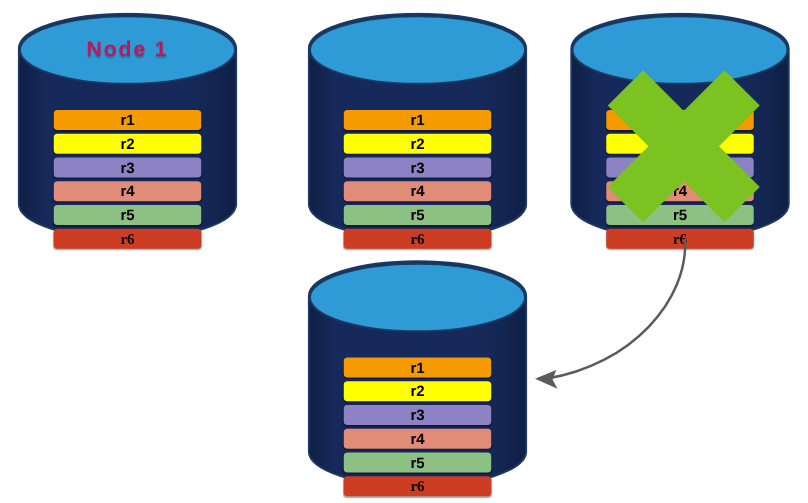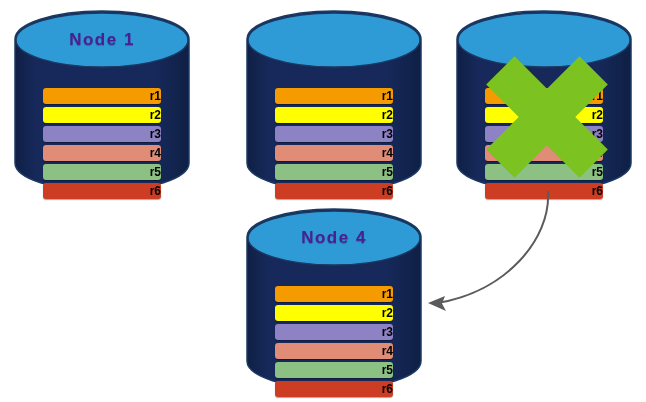--- a/index.html
+++ b/index.html
@@ -23,21 +23,21 @@
   .node-svg {
     position: absolute;
     left: 0;
     top: 0;
   }
   .node-title {
     position: absolute;
     left: 0;
     width: 100%;
     text-align: center;
-    color: #4c1d95;
+    color: #be185d;
     font-weight: bold;
     font-size: 17px;
     letter-spacing: 1.5px;
     font-family: "Liberation Sans", sans-serif;
     text-shadow: 0 1px 1px rgba(0,0,0,0.25);
     pointer-events: none;
   }
   .rows {
     position: absolute;
     left: 0;
@@ -45,25 +45,25 @@
   }
   .row-bar {
     position: relative;
     height: 16px;
     margin-bottom: 3px;
     border-radius: 3px;
     color: #000000;
     font-weight: bold;
     font-size: 12px;
     line-height: 16px;
-    text-align: right;
+    text-align: center;
     font-family: "Liberation Sans", sans-serif;
     box-shadow: 0 1px 1px rgba(0,0,0,0.35);
   }
-  .row-bar:last-child { margin-bottom: 0; }
+  .row-bar:last-child { margin-bottom: 0; font-family: Liberation Serif, serif; }
   .xmark {
     position: absolute;
     pointer-events: none;
   }
   .arrow-layer {
     position: absolute;
     left: 0;
     top: 0;
     width: 646px;
     height: 402px;
@@ -148,21 +148,20 @@
             <linearGradient id="bodygrad-3" x1="0" y1="0" x2="1" y2="0">
               <stop offset="0%" stop-color="#0f1f45"></stop>
               <stop offset="12%" stop-color="#16295a"></stop>
               <stop offset="80%" stop-color="#16295a"></stop>
               <stop offset="100%" stop-color="#0f1f45"></stop>
             </linearGradient>
           </defs>
           <path d="M 1 29 L 1 153 A 87 28 0 0 0 175 153 L 175 29 A 87 28 0 0 0 1 29 Z" fill="url(#bodygrad-3)" stroke="#1b3a63" stroke-width="1.5"></path>
           <ellipse cx="88" cy="30" rx="86" ry="27" fill="#2e9bd6" stroke="#1b3a63" stroke-width="1.5"></ellipse>
         </svg>
-        <div class="node-title" style="top: 20px;">Node  4</div>
         <div class="rows" style="top: 78px; padding-left: 29px; padding-right: 29px; box-sizing: border-box;">
           <div class="row-bar" style="background: rgb(245, 155, 0);">r1</div>
           <div class="row-bar" style="background: rgb(255, 255, 0);">r2</div>
           <div class="row-bar" style="background: rgb(140, 130, 196);">r3</div>
           <div class="row-bar" style="background: rgb(224, 140, 118);">r4</div>
           <div class="row-bar" style="background: rgb(140, 193, 131);">r5</div>
           <div class="row-bar" style="background: rgb(204, 61, 35);">r6</div>
         </div>
       </div>
     </div>

